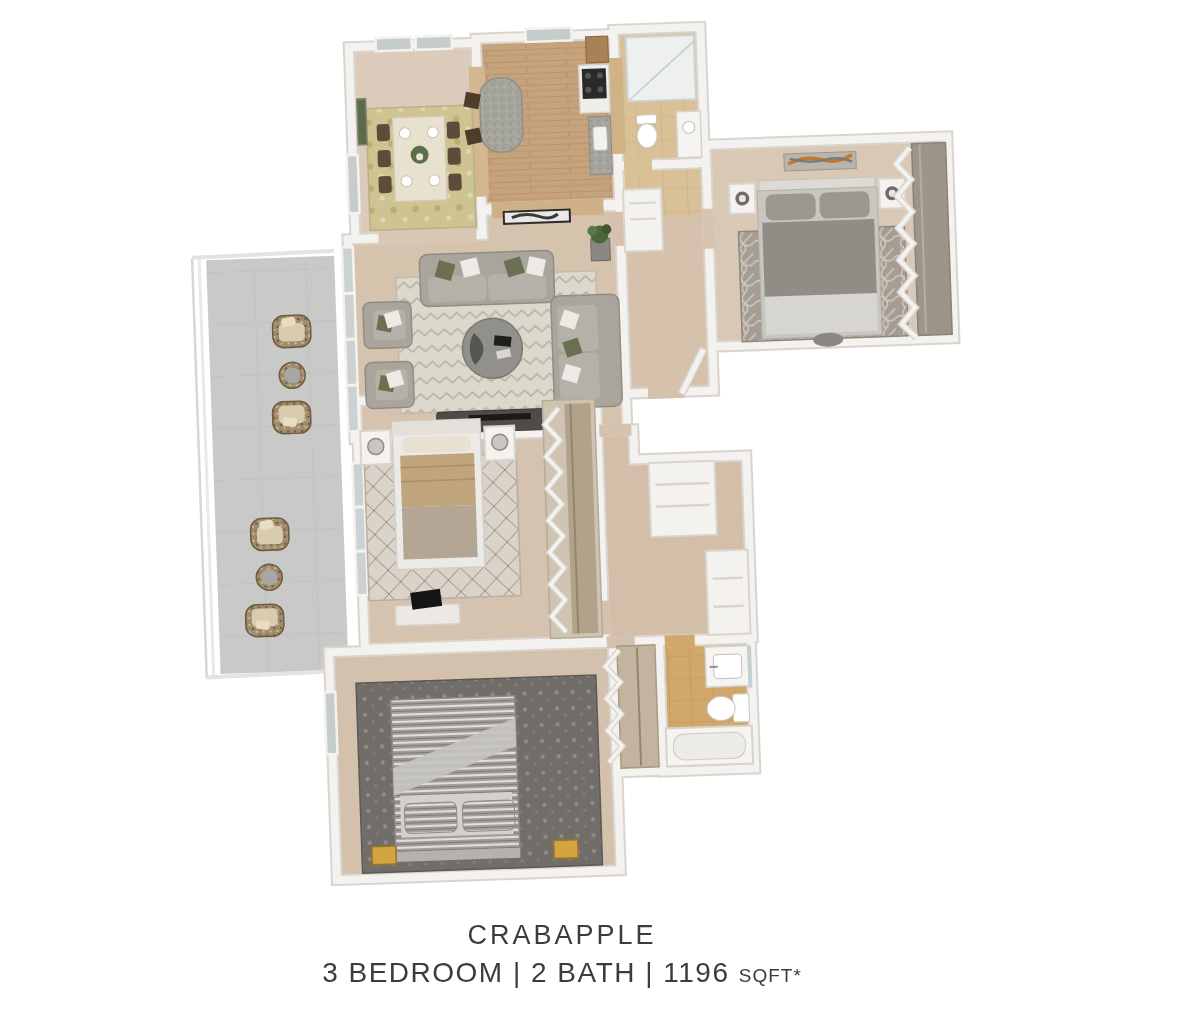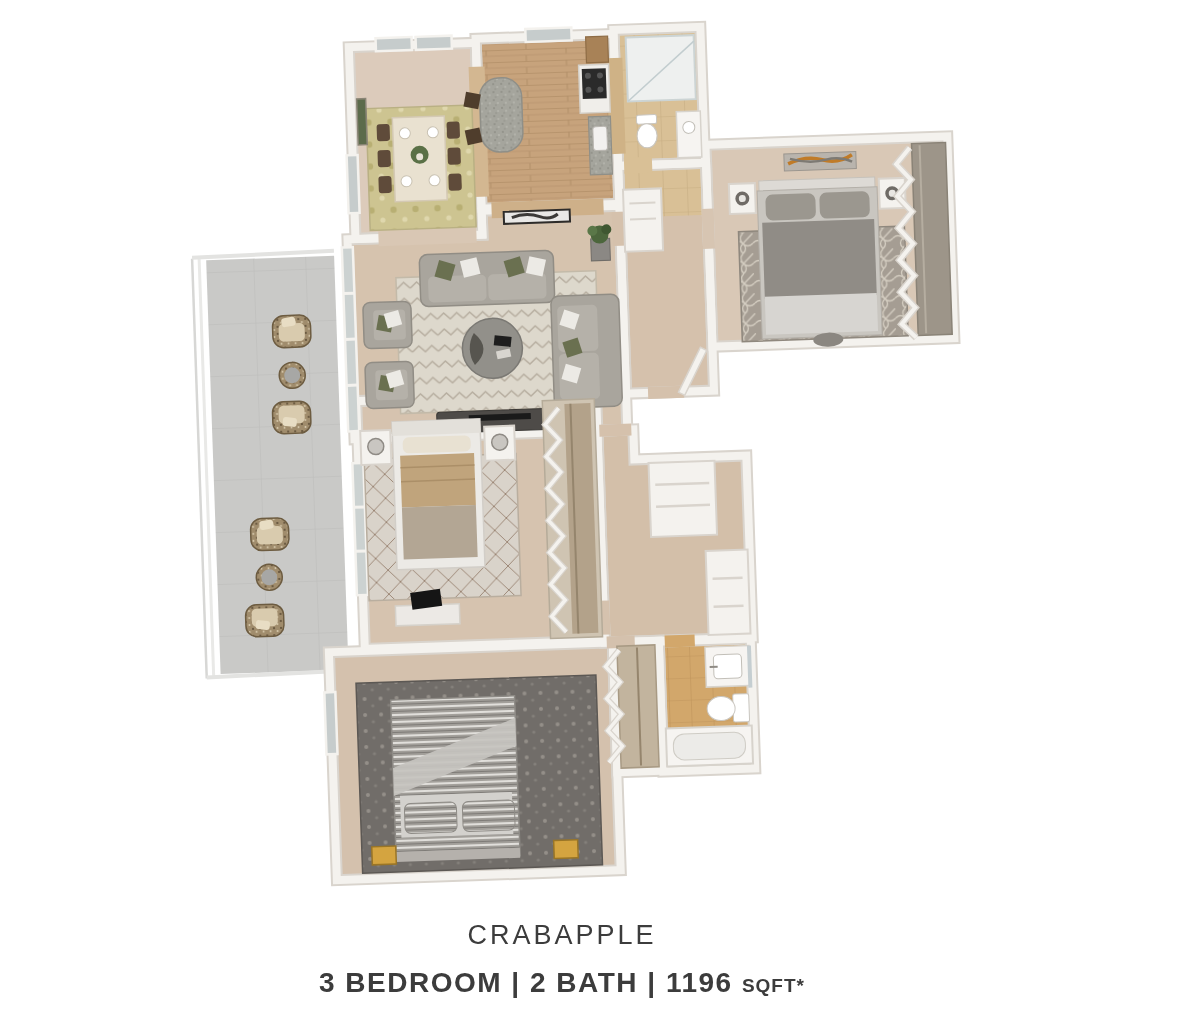--- a/index.html
+++ b/index.html
@@ -5,21 +5,21 @@
   html,body{margin:0;padding:0;background:#ffffff;}
   .stage{position:relative;width:1200px;height:1036px;background:#ffffff;overflow:hidden;
          font-family:"Liberation Sans", sans-serif;}
   svg{position:absolute;left:0;top:0;}
   
   .wsh{stroke:#d9d4cd;stroke-width:12;fill:none;stroke-linejoin:miter;stroke-linecap:square;}
   .wal{stroke:#f4f2ee;stroke-width:8;fill:none;stroke-linejoin:miter;stroke-linecap:square;}
   .box{fill:#f4f2ee;stroke:#d9d4cd;stroke-width:2;}
   .caption{position:absolute;left:0;right:76px;top:920px;text-align:center;color:#3c3c3c;}
   .caption-title{font-size:27px;letter-spacing:3px;font-weight:400;}
-  .caption-specs{font-size:28px;letter-spacing:1.5px;margin-top:16px;font-weight:700;}
+  .caption-specs{font-size:28px;letter-spacing:1.5px;margin-top:6px;font-weight:400;}
   .caption-specs .sqft{font-size:19px;letter-spacing:1px;}
 </style>
 </head>
 <body>
 
 <div class="stage">
 <svg width="1200" height="1036" viewBox="0 0 1200 1036">
   <defs>
     <pattern id="p-wood" width="80" height="12" patternUnits="userSpaceOnUse">
       <rect width="80" height="12" fill="#c7a37c"></rect>

